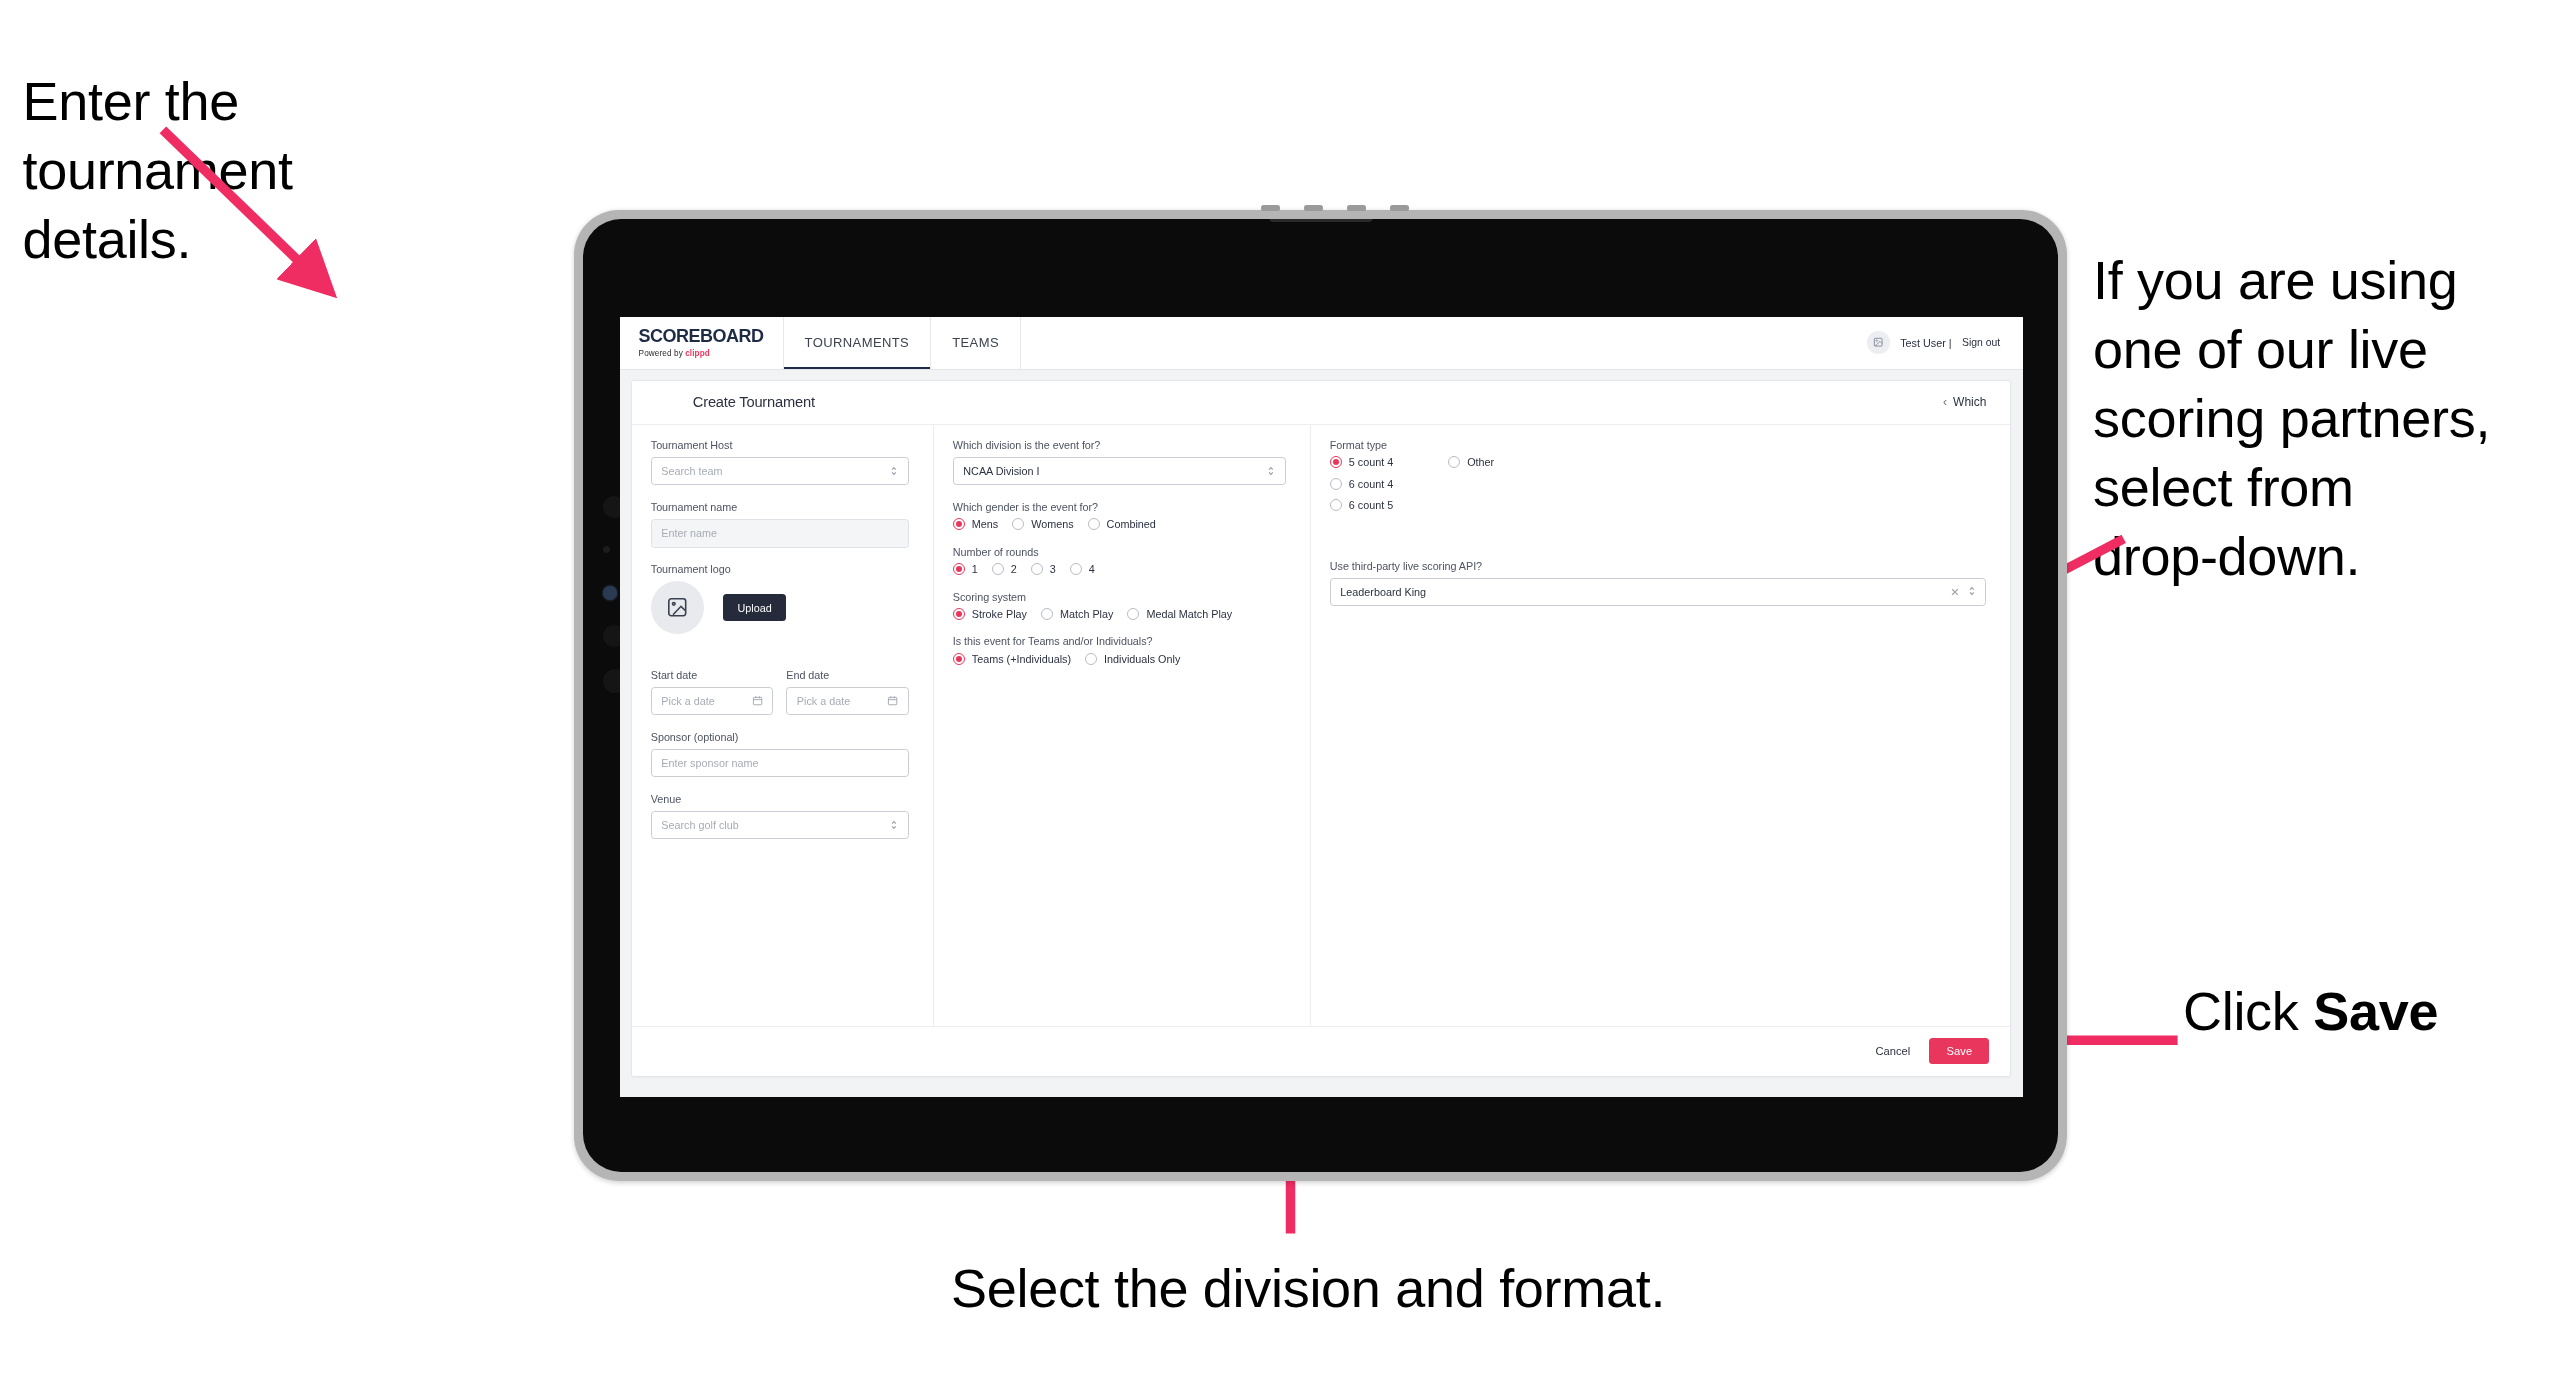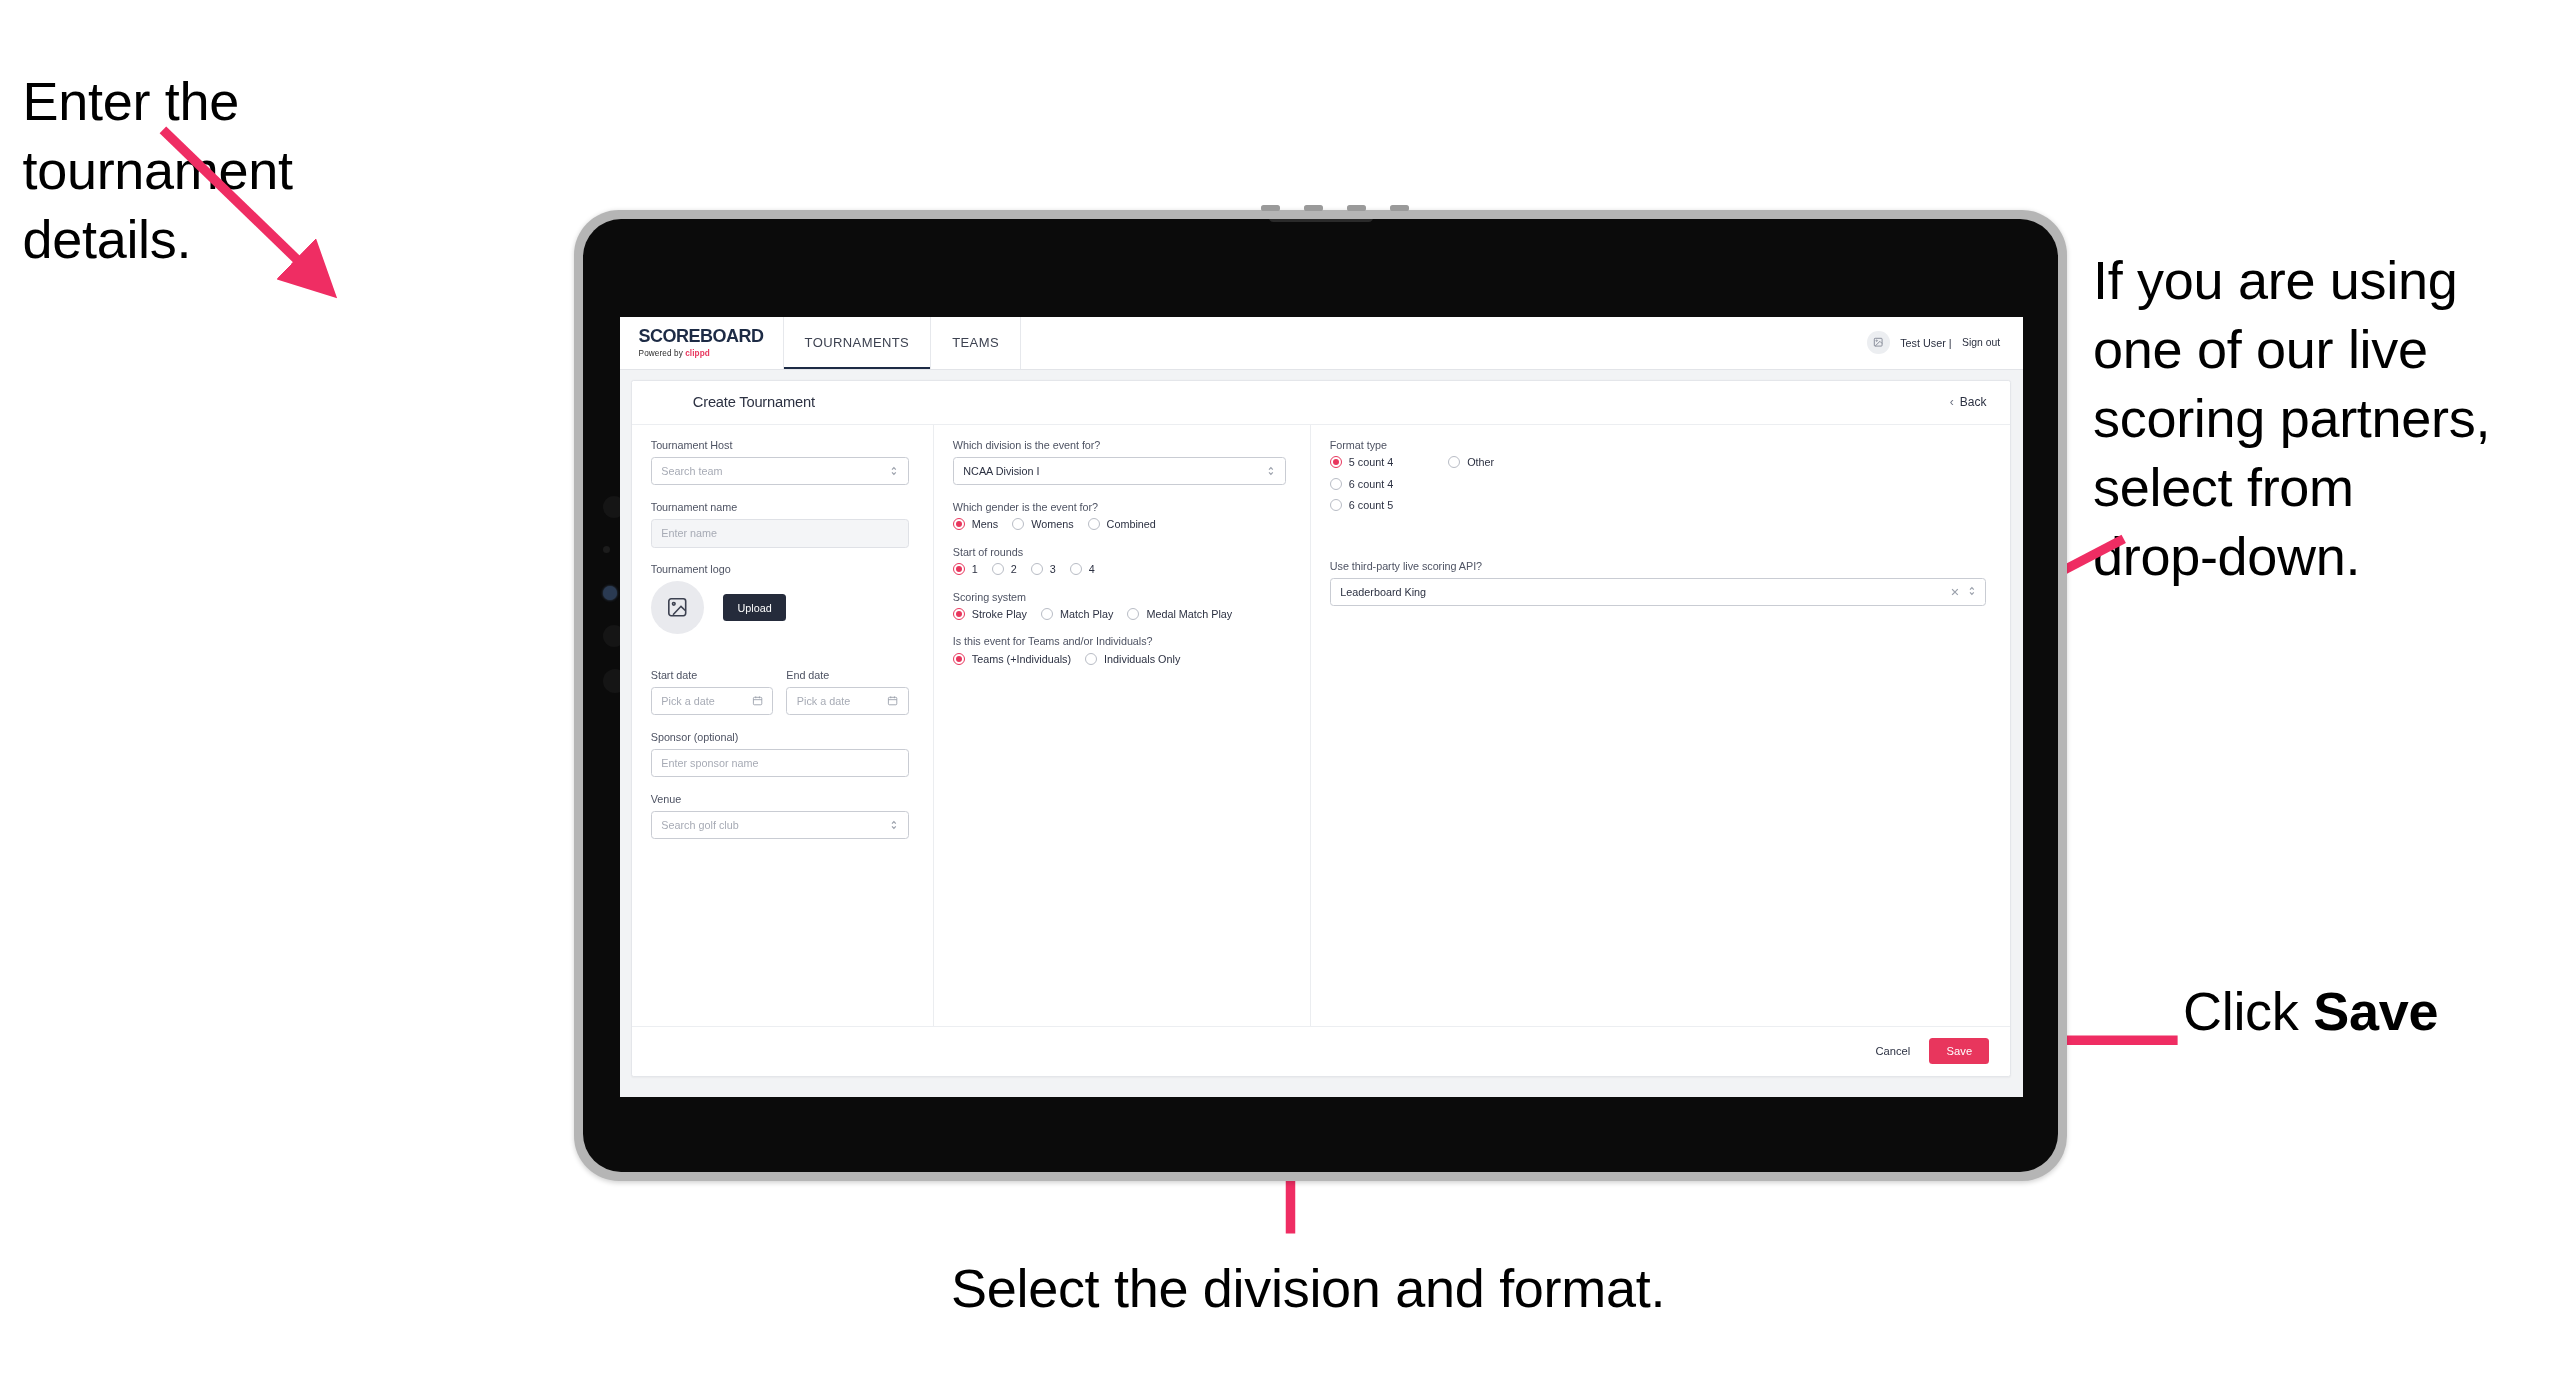--- a/index.html
+++ b/index.html
@@ -302,21 +302,21 @@
             <div class="signout">Sign out</div>
           </div>
         </div>
 
         <div class="card">
 
           <div class="card-head">
             <div class="card-title">Create Tournament</div>
             <div class="back-link">
               <span class="back-chev">‹</span>
-              <span>Back</span>
+              <span>Which</span>
             </div>
           </div>
 
           <div class="cols">
 
             <div class="col col-1">
 
               <div class="group">
                 <div class="field-label">Tournament Host</div>
                 <div class="input">
@@ -429,21 +429,21 @@
                     <span>Womens</span>
                   </label>
                   <label class="radio-item">
                     <span class="radio"></span>
                     <span>Combined</span>
                   </label>
                 </div>
               </div>
 
               <div class="group">
-                <div class="field-label tight">Start of rounds</div>
+                <div class="field-label tight">Number of rounds</div>
                 <div class="radio-row">
                   <label class="radio-item">
                     <span class="radio on"></span>
                     <span>1</span>
                   </label>
                   <label class="radio-item">
                     <span class="radio"></span>
                     <span>2</span>
                   </label>
                   <label class="radio-item">

